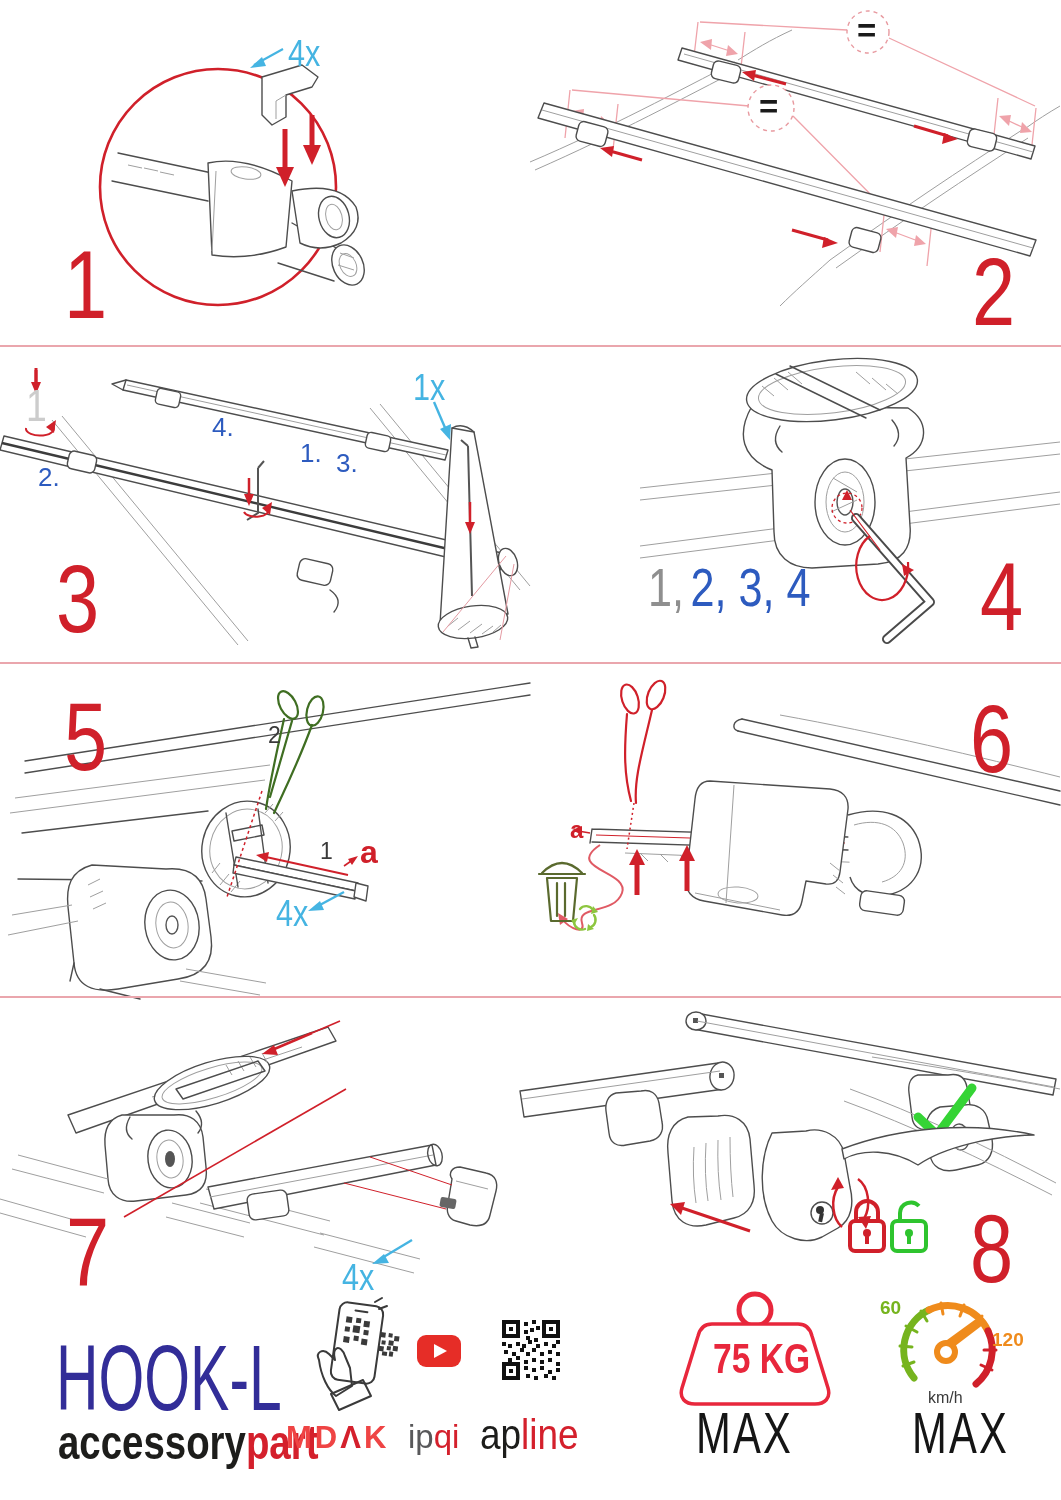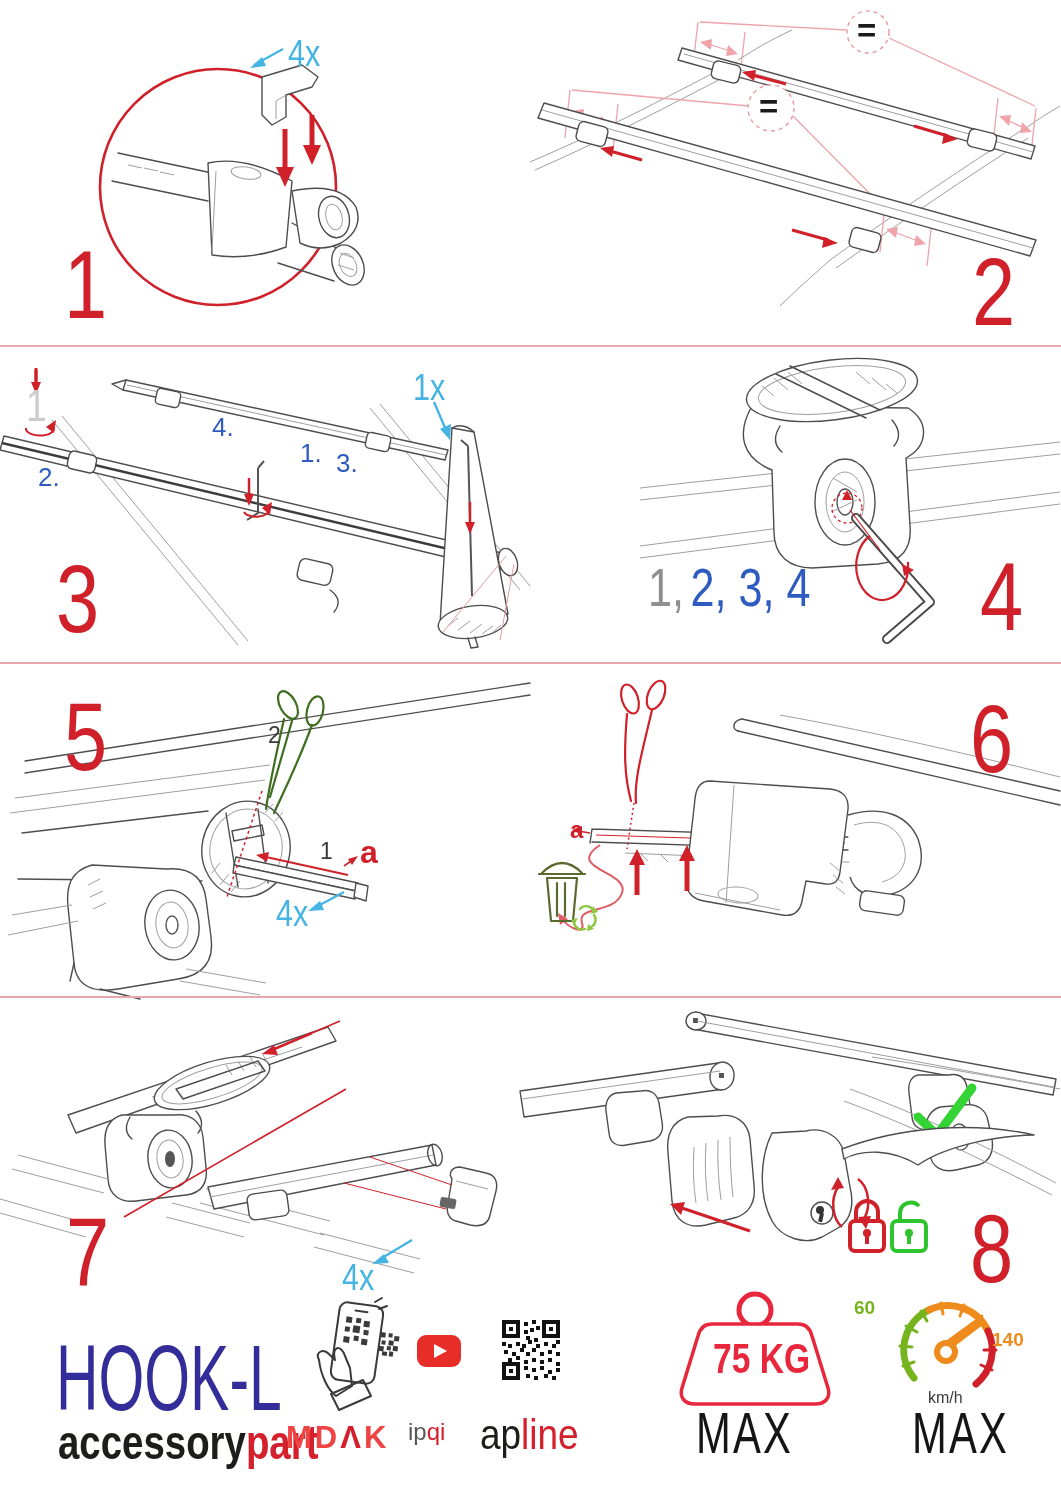--- a/index.html
+++ b/index.html
@@ -17,21 +17,21 @@
   .seq .b{color:#2d5bbf}
   .a-lbl{font-size:32px;font-weight:600;color:#d0202a}
   .a-sm{font-size:24px;font-weight:600;color:#d0202a}
   .divider{position:absolute;left:0;width:1061px;height:2px;background:#eaa6ad}
   .max{font-size:58px;transform:scaleX(.72);letter-spacing:3px;color:#151515;font-weight:500}
   .hookl{font-size:92px;transform:scaleX(.64);color:#322d98;font-weight:400}
   .brand{position:absolute;transform-origin:left top;transform:scaleX(.8);font-size:48px;font-weight:700;white-space:nowrap}
   .brand .k{color:#1d1d1b}.brand .r{color:#d4202c}
   .mdak{font-size:31px;font-weight:700;letter-spacing:3px}
   .mdak .g{color:#ef4444}.mdak .r{color:#d4202c}
-  .ipqi{font-size:24px}
+  .ipqi{font-size:33px}
   .ipqi .g{color:#58585a}.ipqi .r{color:#d4202c}
   .apline{font-size:42px;transform-origin:left top;transform:scaleX(.88);font-weight:500}
   .apline .k{color:#1d1d1b}.apline .r{color:#d4202c}
   .kg{font-size:42px;font-weight:700;color:#e8273c;transform-origin:left top;transform:scaleX(.8)}
   .gl{font-size:19px;font-weight:700}
   svg.ill{position:absolute;overflow:visible}
   .ln{stroke:#4d4d4d;stroke-width:1.4;fill:none;stroke-linecap:round;stroke-linejoin:round}
   .lnw{stroke:#4d4d4d;stroke-width:1.4;fill:#fff;stroke-linejoin:round}
   .ln2{stroke:#9f9f9f;stroke-width:1;fill:none}
   .pk{stroke:#efa3aa;stroke-width:1.3;fill:none}
@@ -514,18 +514,18 @@
       <path d="M 30,86 A 44 44 0 0 1 45,18" stroke="#76b41e" stroke-width="7"></path>
       <path d="M 45,18 A 44 44 0 0 1 104,39" stroke="#ef8b1c" stroke-width="7"></path>
       <path d="M 104,39 A 44 44 0 0 1 92,92" stroke="#d0202a" stroke-width="7"></path>
       <path d="M 30,70 L 19,74 M 28,55 L 16,54 M 33,40 L 22,34 M 43,29 L 37,19" stroke="#76b41e" stroke-width="3"></path>
       <path d="M 59,22 L 57,11 M 76,24 L 80,13 M 90,32 L 98,24" stroke="#ef8b1c" stroke-width="3"></path>
       <path d="M 100,58 L 112,58 M 97,73 L 108,78" stroke="#d0202a" stroke-width="3"></path>
     </g>
     <polygon points="58,64 52,56 96,24 100,32" fill="#ef8b1c"></polygon>
     <circle cx="62" cy="60" r="9" fill="#fff" stroke="#ef8b1c" stroke-width="6"></circle>
   </svg>
-  <span class="t gl" style="left:854px;top:1298px;color:#76b41e">60</span>
-  <span class="t gl" style="left:992px;top:1330px;color:#ef8b1c">140</span>
+  <span class="t gl" style="left:880px;top:1298px;color:#76b41e">60</span>
+  <span class="t gl" style="left:992px;top:1330px;color:#ef8b1c">120</span>
   <span class="t" style="left:928px;top:1390px;font-size:16px;color:#3a3a3a">km/h</span>
   <span class="t max" style="left:912px;top:1404px">MAX</span>
 
 </div>
 
 </body></html>

